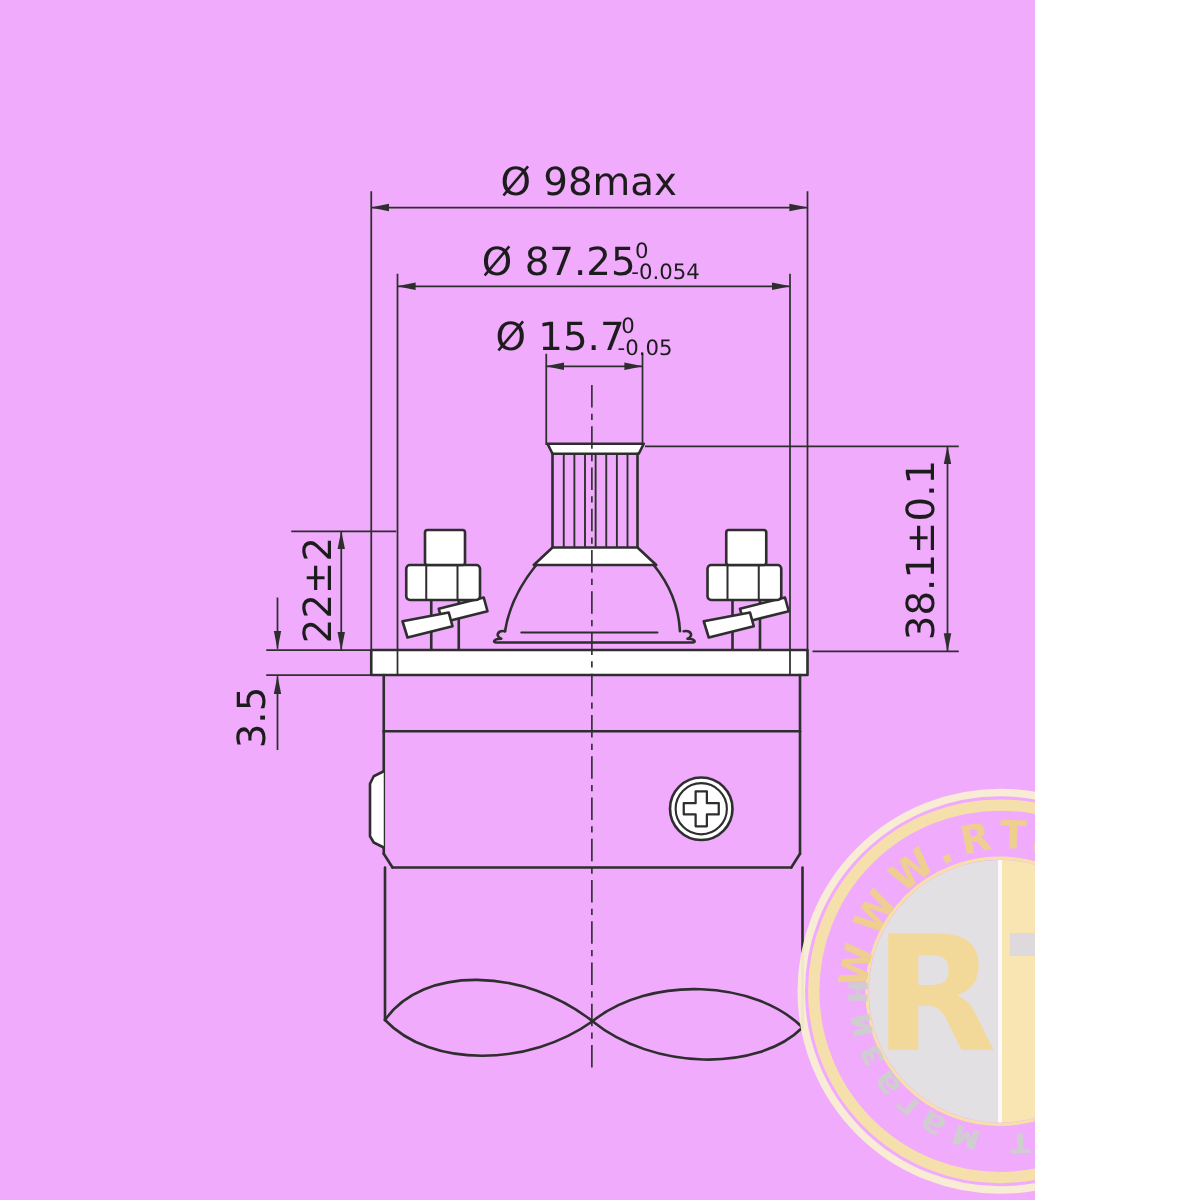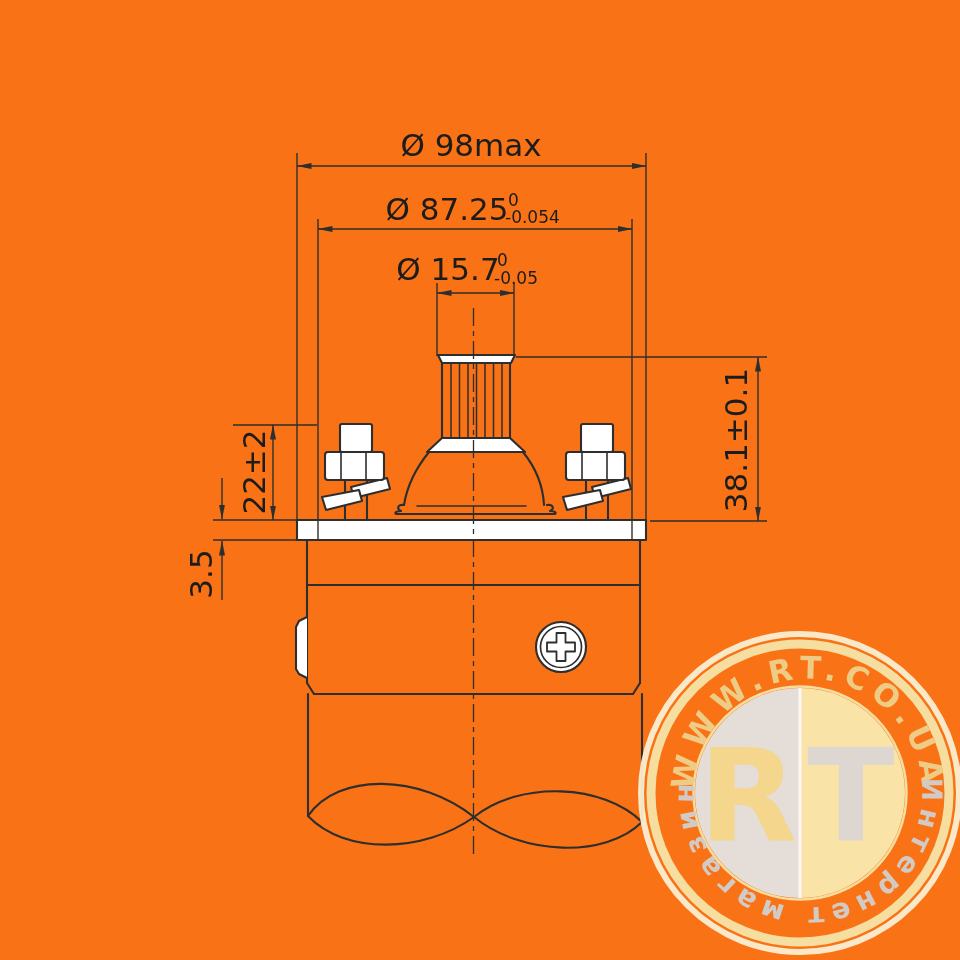--- a/index.html
+++ b/index.html
@@ -1,20 +1,20 @@
 <!DOCTYPE html>
 <html><head>
 <meta charset="utf-8">
 <style>
   html, body { margin: 0; padding: 0; background: #ffffff; }
   .stage {
     position: relative;
-    width: 960px;
+    width: 828px;
     height: 960px;
-    background: #f97316;
+    background: #f0abfc;
     overflow: hidden;
     font-family: "DejaVu Sans", sans-serif;
   }
   svg { position: absolute; left: 0; top: 0; }
   svg text { font-family: "DejaVu Sans", "Liberation Sans", sans-serif; }
   .dim-text { font-size: 31px; }
   .tol-text { font-size: 17px; }
   .wm-arc  { font-size: 31px; font-weight: bold; letter-spacing: 7px; }
   .wm-arc2 { font-size: 28px; font-weight: bold; letter-spacing: 6px; }
   .wm-letter { font-size: 128px; font-weight: bold; }

